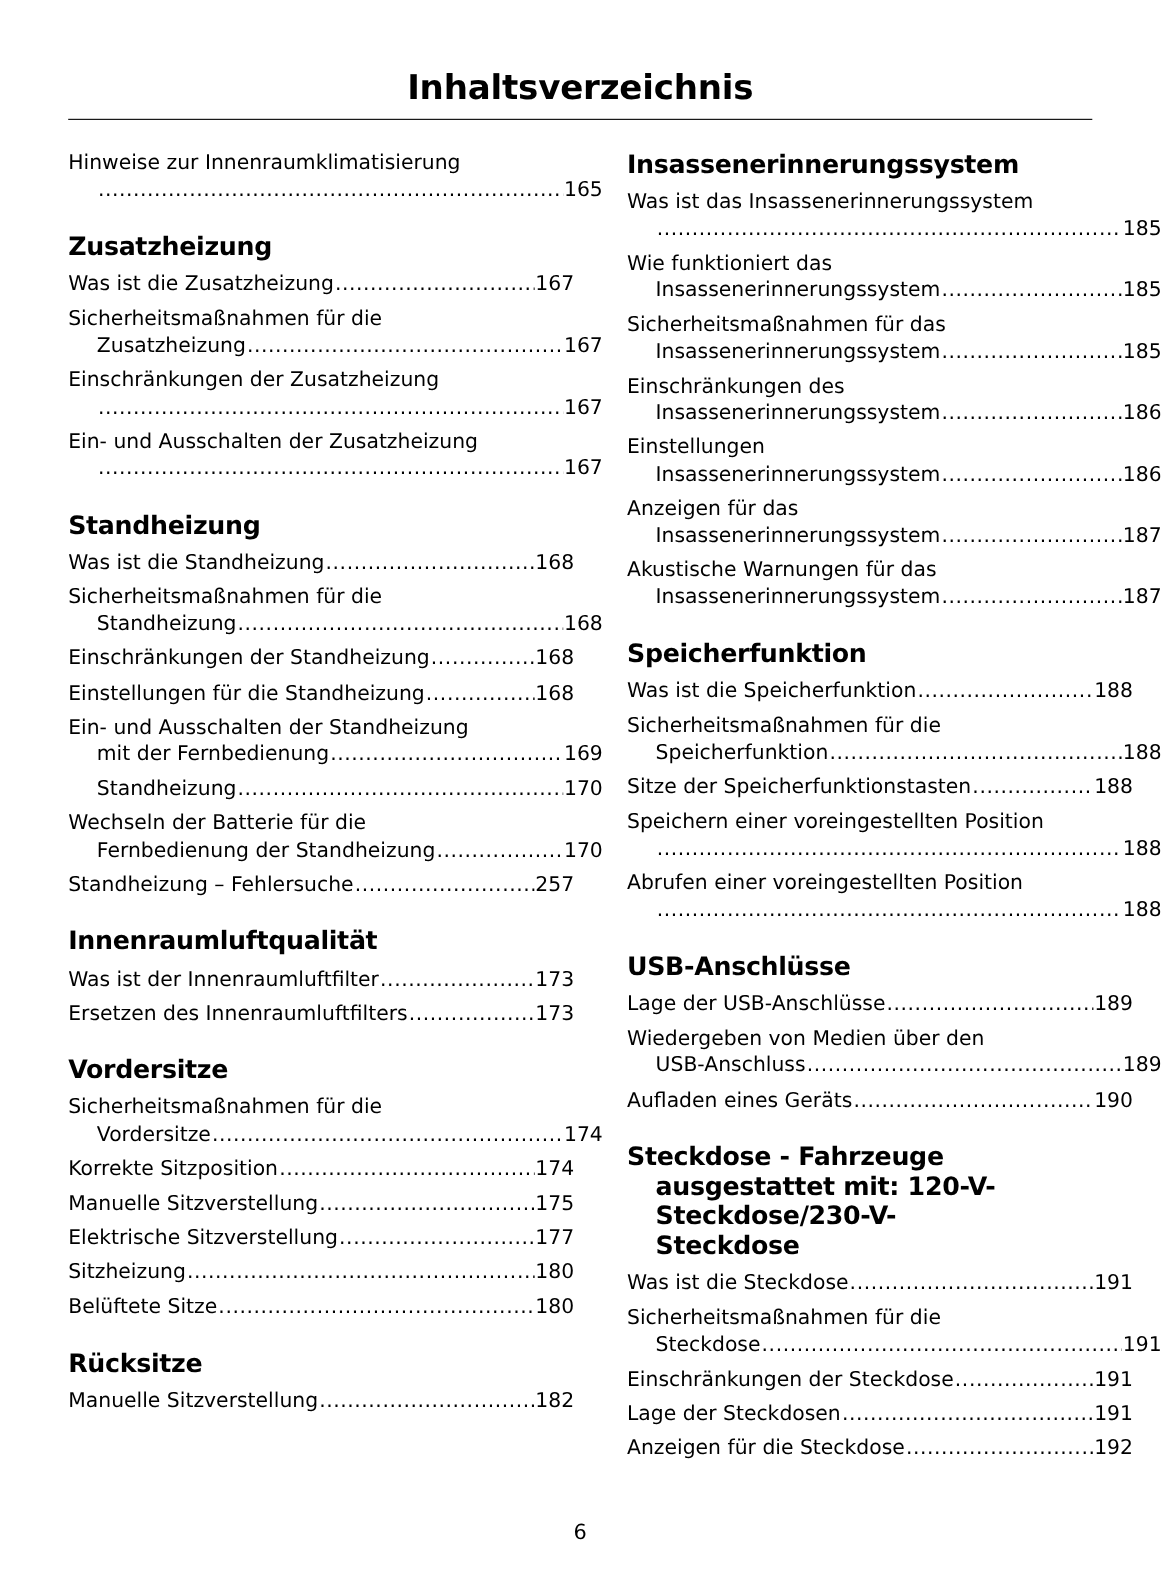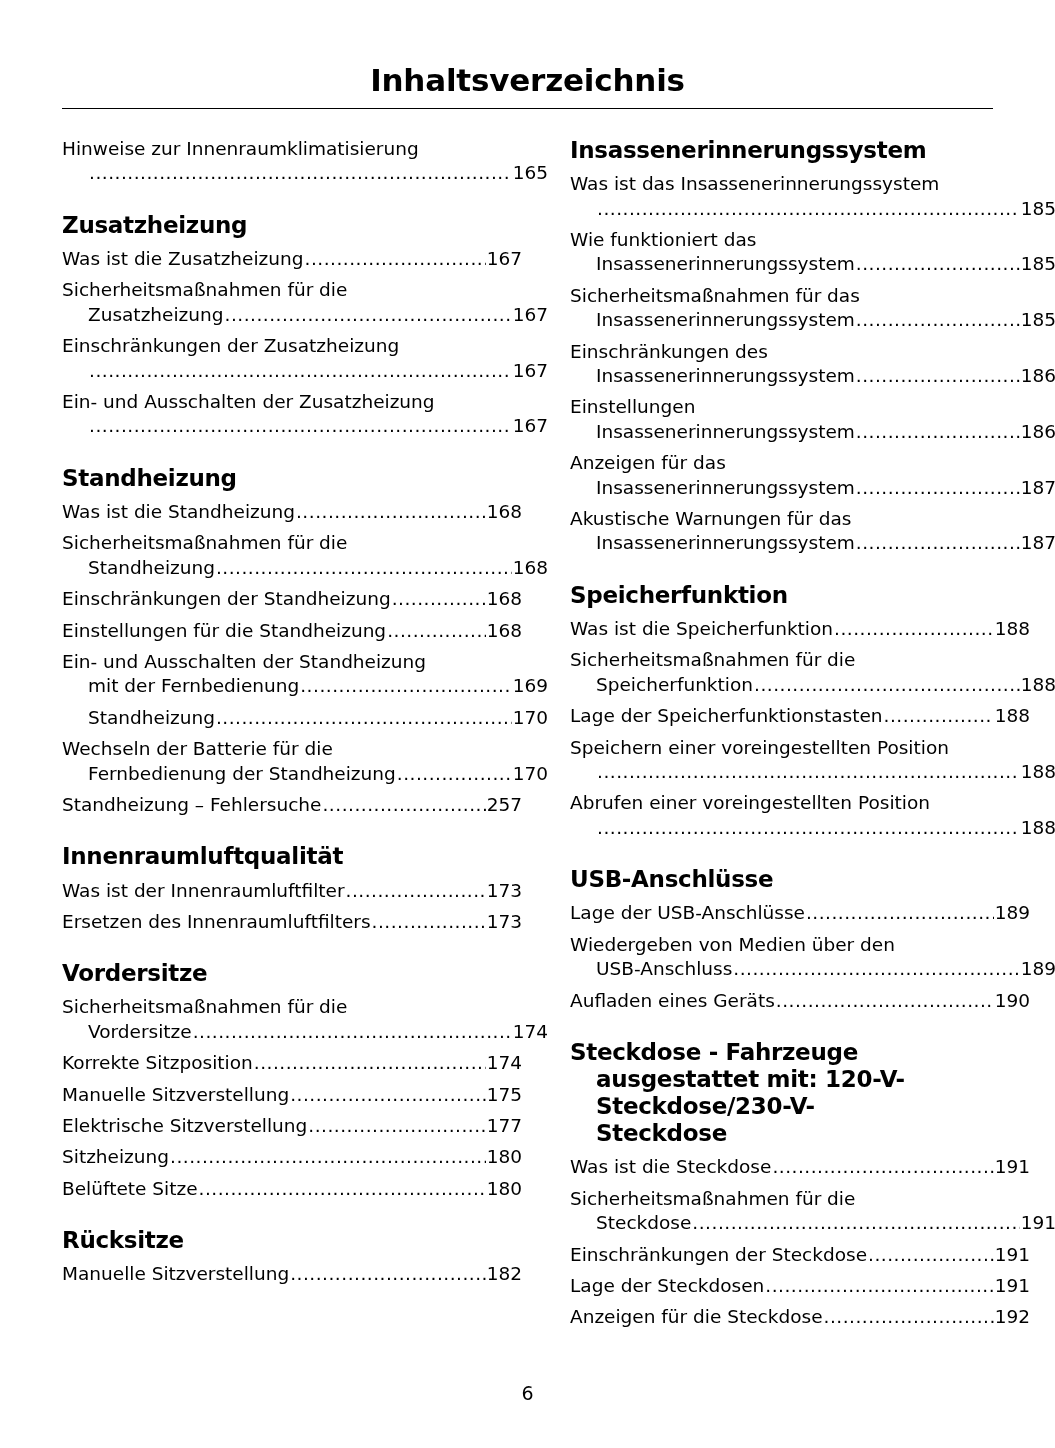--- a/index.html
+++ b/index.html
@@ -346,21 +346,21 @@
         <div class="entry wrapentry">
           <span class="wrapline">Sicherheitsmaßnahmen für die</span>
           <div class="dotrow" style="padding-left: 26px;">
             <span class="txt">Speicherfunktion</span>
             <span class="fill"></span>
             <span class="num">188</span>
           </div>
         </div>
         <div class="entry">
           <div class="dotrow">
-            <span class="txt">Lage der Speicherfunktionstasten</span>
+            <span class="txt">Sitze der Speicherfunktionstasten</span>
             <span class="fill"></span>
             <span class="num">188</span>
           </div>
         </div>
         <div class="entry wrapentry">
           <span class="wrapline">Speichern einer voreingestellten Position</span>
           <div class="dotrow" style="padding-left: 26px;">
             <span class="fill"></span>
             <span class="num">188</span>
           </div>

